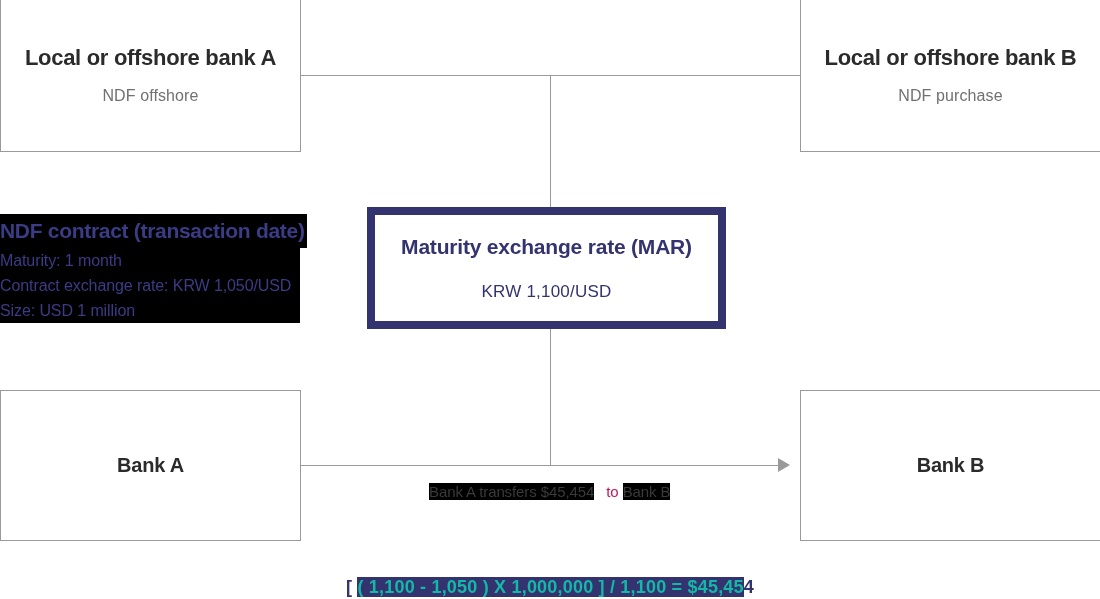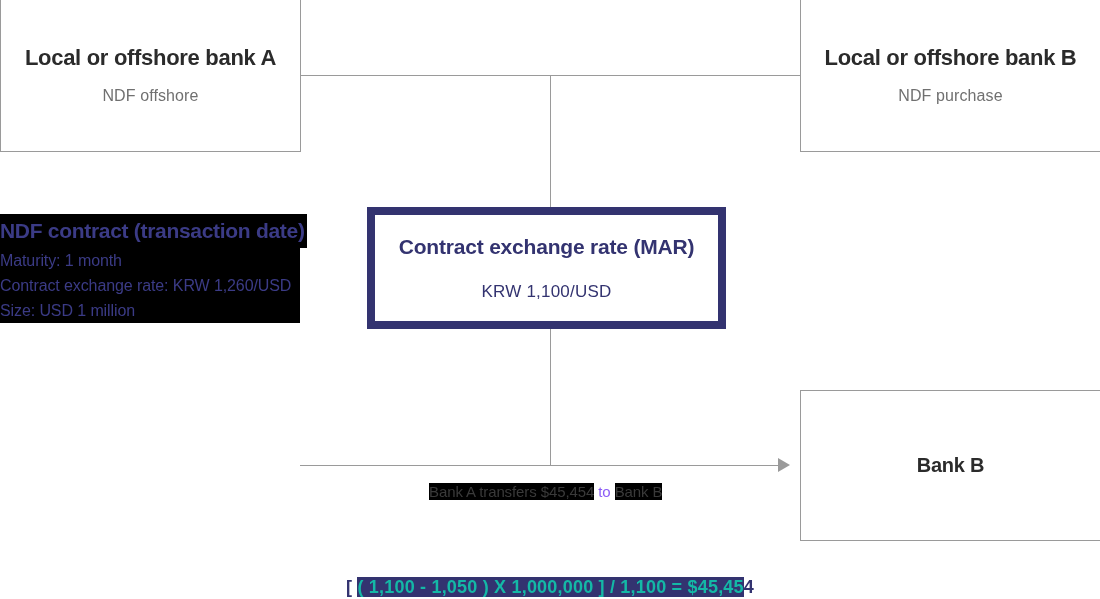--- a/index.html
+++ b/index.html
@@ -148,21 +148,22 @@
     color: #3a3a3a;
     white-space: nowrap;
     letter-spacing: -0.1px;
   }
   #transfer-caption .sel {
     background: #000000;
     color: #3a3a3a;
   }
   #transfer-caption .nosel {
     background: transparent;
-    color: #8b5cf6;
+    color: #be185d;
+    margin-left: 8px;
   }
 
   
   #formula {
     position: absolute;
     left: 0px;
     top: 577px;
     width: 1100px;
     text-align: center;
     font-size: 18px;
@@ -192,34 +193,37 @@
   <div class="box" id="bank-a-top">
     <div class="box-title">Local or offshore bank A</div>
     <div class="box-sub">NDF offshore</div>
   </div>
 
   <div class="box" id="bank-b-top">
     <div class="box-title">Local or offshore bank B</div>
     <div class="box-sub">NDF purchase</div>
   </div>
 
+  <div class="box" id="bank-a-bot">
+    <div class="box-title-only">Bank A</div>
+  </div>
 
   <div class="box" id="bank-b-bot">
     <div class="box-title-only">Bank B</div>
   </div>
 
   <div id="mar-box">
-    <div class="mar-title">Contract exchange rate (MAR)</div>
+    <div class="mar-title">Maturity exchange rate (MAR)</div>
     <div class="mar-sub">KRW 1,100/USD</div>
   </div>
 
   <div id="ndf-block">
     <span class="hl-line" id="ndf-title">NDF contract (transaction date)</span>
     <span class="hl-line ndf-detail">Maturity: 1 month</span>
-    <span class="hl-line ndf-detail">Contract exchange rate: KRW 1,260/USD</span>
+    <span class="hl-line ndf-detail">Contract exchange rate: KRW 1,050/USD</span>
     <span class="hl-line ndf-detail">Size: USD 1 million</span>
   </div>
 
   <div id="transfer-caption">
     <span class="sel">Bank A transfers $45,454</span><span class="nosel"> to </span><span class="sel">Bank B</span>
   </div>
 
   <div id="formula">
     <span>[ </span><span class="sel">( 1,100 - 1,050 ) X 1,000,000 ] / 1,100 = $45,45</span><span>4</span>
   </div>

